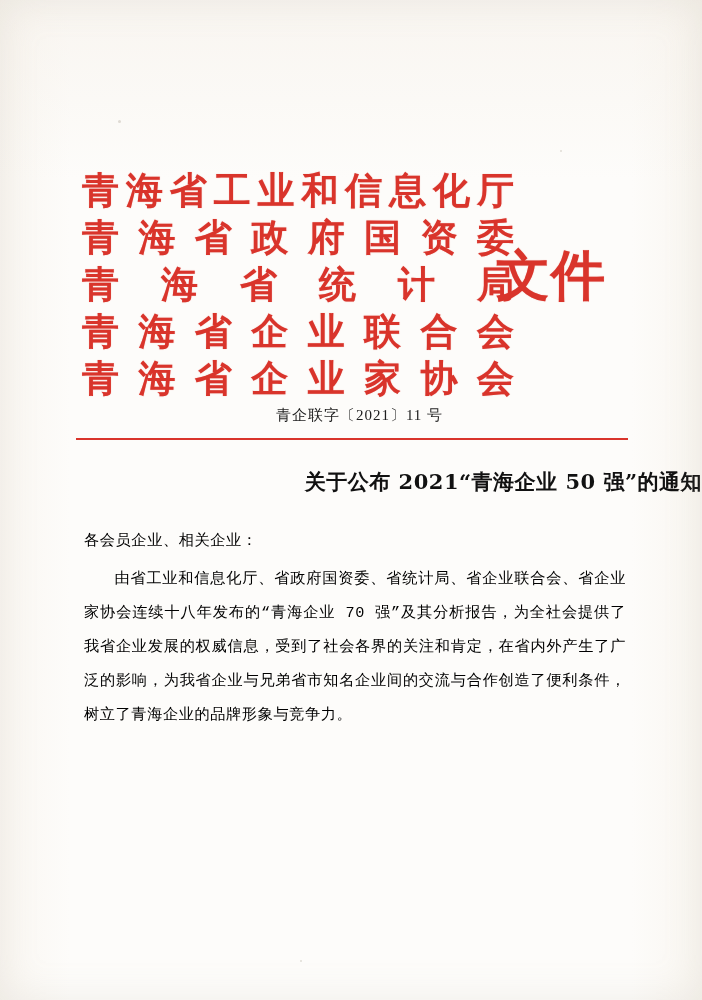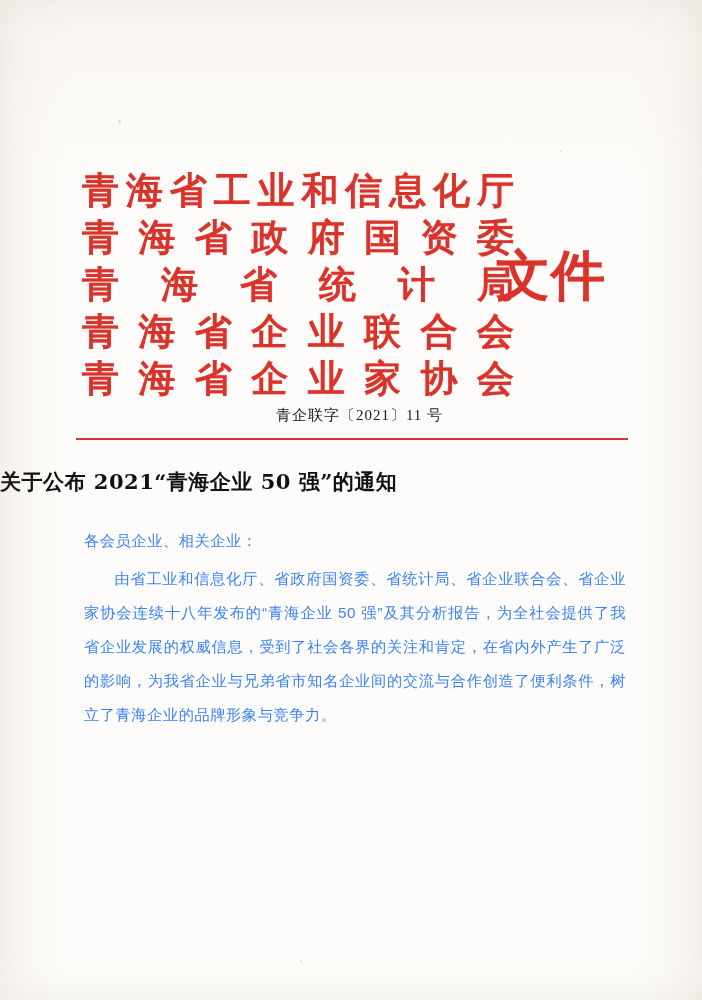--- a/index.html
+++ b/index.html
@@ -84,34 +84,34 @@
     left: 76px;
     width: 552px;
     height: 2px;
     background: #d9342b;
   }
   .doc-title {
     position: absolute;
     top: 468px;
     left: 0;
     right: 0;
-    text-align: left;
+    text-align: right;
     color: #111111;
     font-family: "DejaVu Serif", "Liberation Serif", serif;
     font-weight: 700;
     font-size: 21px;
     letter-spacing: 0.5px;
   }
   .body-text {
     position: absolute;
     top: 524px;
     left: 84px;
     width: 542px;
-    color: #3b82f6;
-    font-family: Liberation Sans, sans-serif;
+    color: #000000;
+    font-family: Liberation Mono, monospace;
     font-size: 15.2px;
     line-height: 34px;
     letter-spacing: 0.6px;
     text-align: justify;
   }
   .body-text p {
     margin: 0 0 4px 0;
   }
   .body-text p.indent {
     text-indent: 2em;
@@ -190,21 +190,21 @@
       <div class="wenjian">文件</div>
     </div>
   </div>
 
   <div class="doc-number">青企联字〔2021〕11 号</div>
   <div class="red-rule"></div>
   <div class="doc-title">关于公布 2021“青海企业 50 强”的通知</div>
 
   <div class="body-text">
     <p>各会员企业、相关企业：</p>
-    <p class="indent">由省工业和信息化厅、省政府国资委、省统计局、省企业联合会、省企业家协会连续十八年发布的“青海企业 50 强”及其分析报告，为全社会提供了我省企业发展的权威信息，受到了社会各界的关注和肯定，在省内外产生了广泛的影响，为我省企业与兄弟省市知名企业间的交流与合作创造了便利条件，树立了青海企业的品牌形象与竞争力。</p>
+    <p class="indent">由省工业和信息化厅、省政府国资委、省统计局、省企业联合会、省企业家协会连续十八年发布的“青海企业 70 强”及其分析报告，为全社会提供了我省企业发展的权威信息，受到了社会各界的关注和肯定，在省内外产生了广泛的影响，为我省企业与兄弟省市知名企业间的交流与合作创造了便利条件，树立了青海企业的品牌形象与竞争力。</p>
   </div>
 
   <div class="speck" style="left:118px; top:120px; width:3px; height:3px;"></div>
   <div class="speck" style="left:560px; top:150px; width:2px; height:2px;"></div>
   <div class="speck" style="left:300px; top:960px; width:2px; height:2px;"></div>
 
   <div class="edge-shadow"></div>
 </div>
 
 </body></html>

